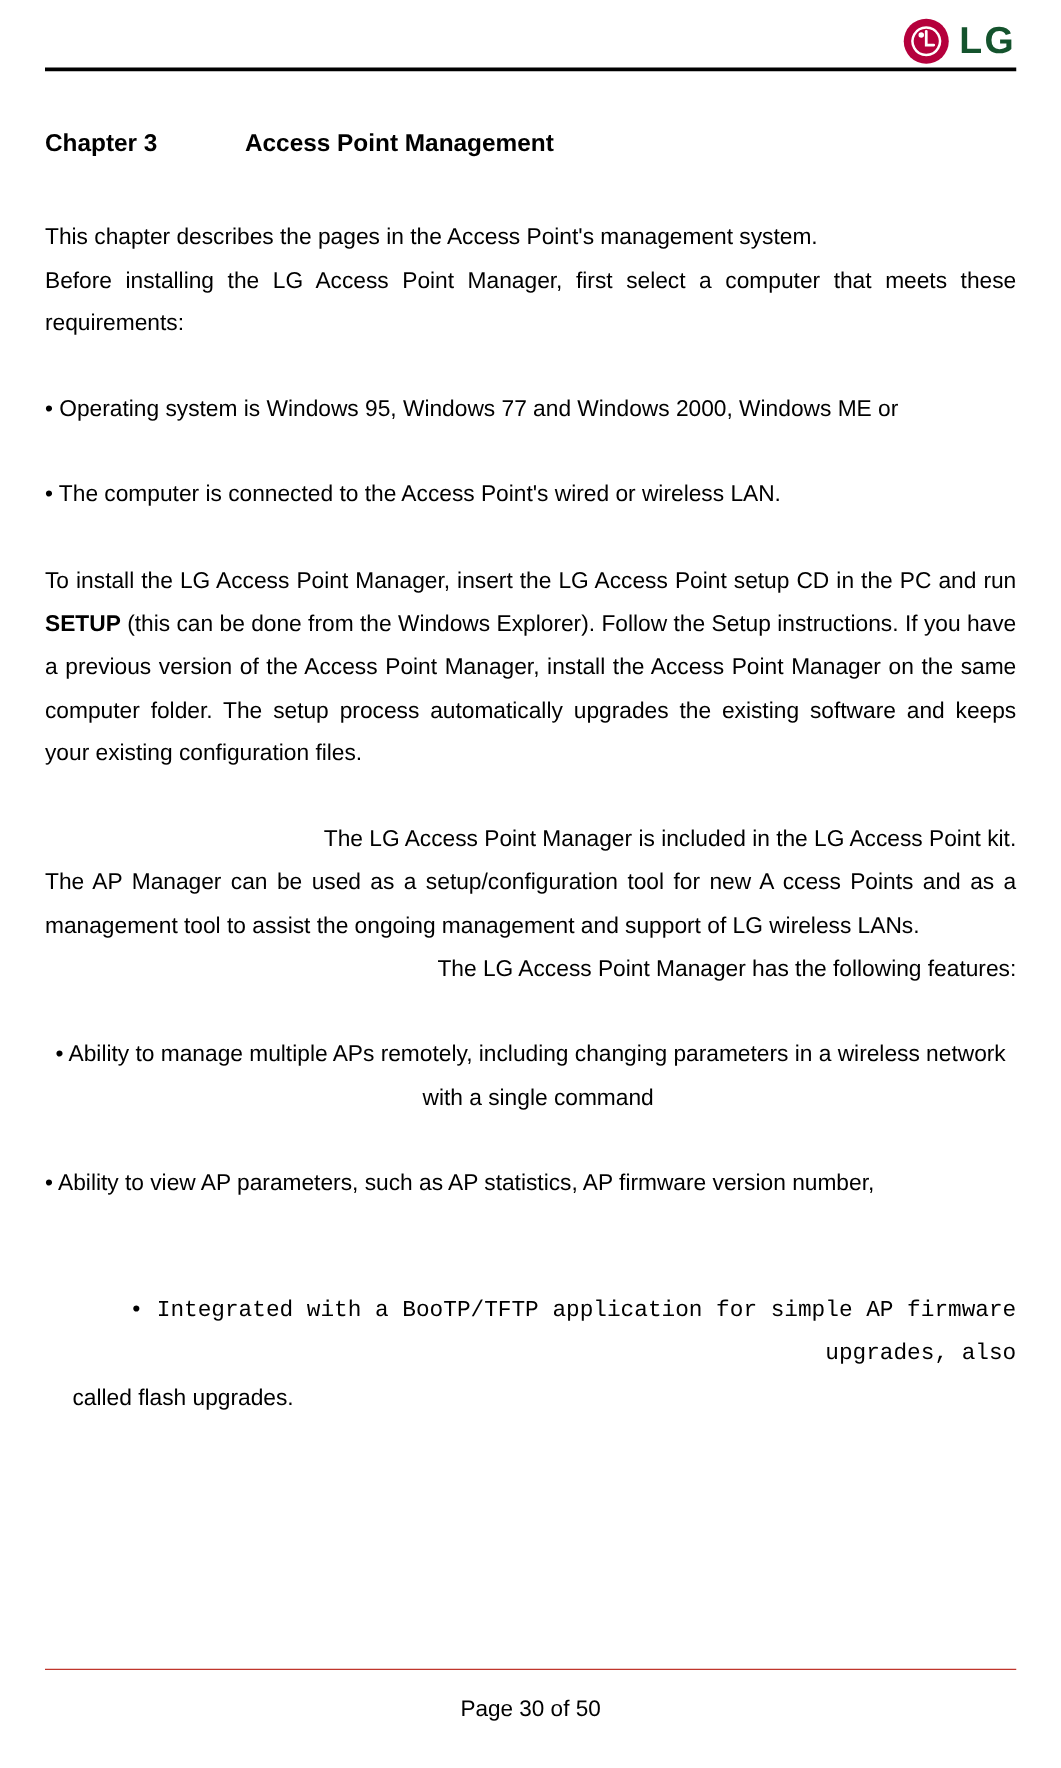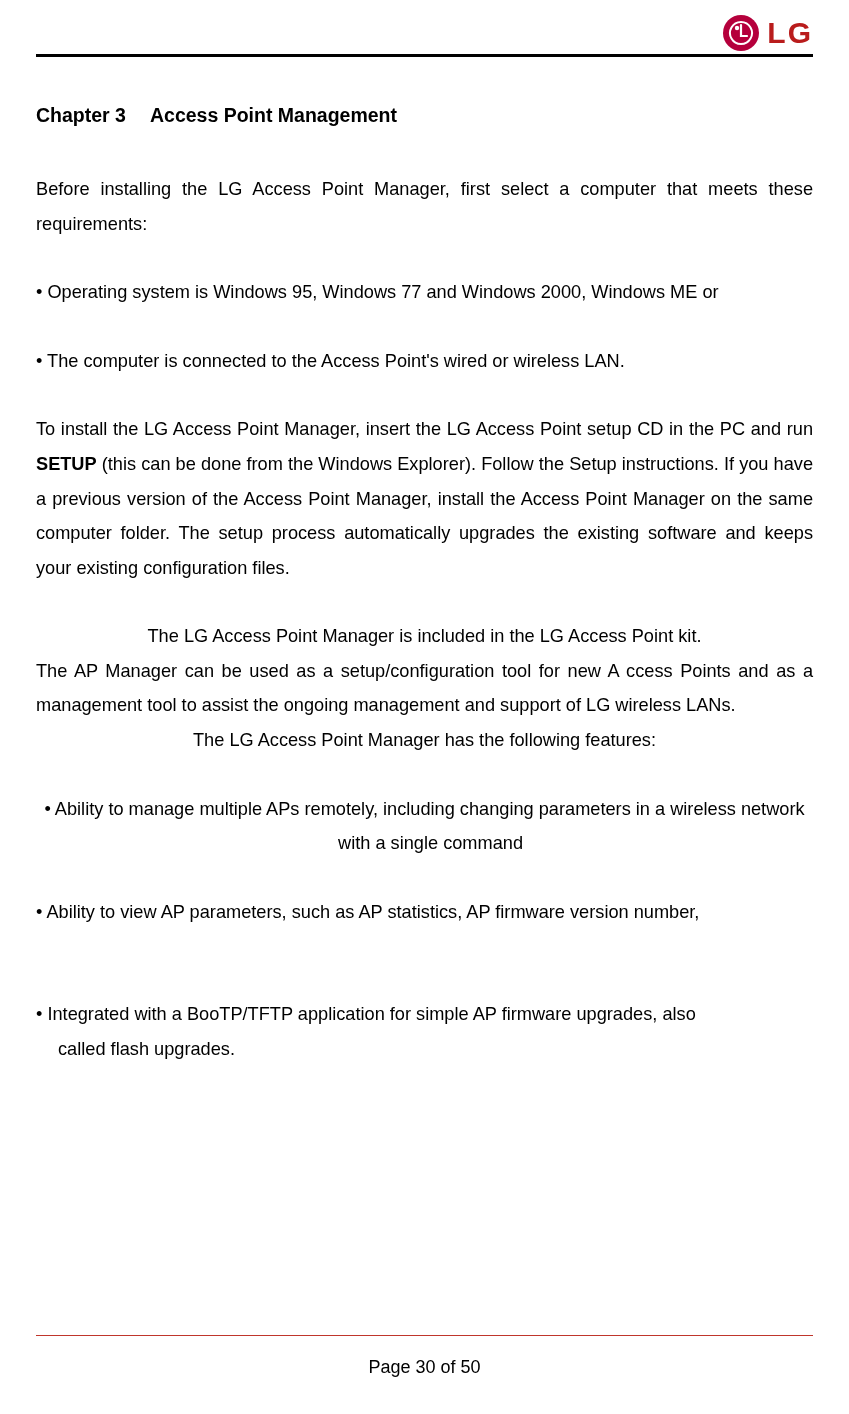--- a/index.html
+++ b/index.html
@@ -3,25 +3,25 @@
 <meta charset="utf-8">
 <style>
   html,body{margin:0;padding:0;background:#fff;color:#000;
     font-family:Arial,Helvetica,sans-serif;font-size:18.2px;line-height:1.9;}
   .page{width:849px;min-height:1414px;position:relative;box-sizing:border-box;
     padding:0 36px 0 36px;}
   .logo-area{height:54px;position:relative;}
   .logo{position:absolute;top:4px;right:0;display:flex;align-items:center;gap:8px;}
   .logo-circle{width:36px;height:36px;border-radius:50%;background:#b5003c;
     display:flex;align-items:center;justify-content:center;position:relative;}
-  .logo-text{font-weight:700;color:#b91c1c;font-size:30px;letter-spacing:2px;}
+  .logo-text{font-weight:700;color:#14532d;font-size:30px;letter-spacing:2px;}
   .rule{border:none;border-top:3px solid #000;margin:0;}
   .content{padding-top:40px;text-align:justify;}
   .chapter-head{font-weight:700;font-size:19.5px;margin-bottom:38px;}
-  .chapter-num{display:inline-block;margin-right:24px;}
+  .chapter-num{display:inline-block;margin-right:70px;}
   p{margin:0;}
   .para{margin:0;}
   .gap{height:34px;}
   .bullet{padding-left:12px;text-indent:-12px;}
   .bold{font-weight:700;}
   .footer{position:absolute;bottom:30px;left:36px;right:36px;}
   .footer-line{border-top:1.5px solid #c0362c;margin-bottom:14px;}
   .footer-text{text-align:center;font-size:18px;}
 </style>
 </head>
@@ -43,56 +43,57 @@
   </div>
 
   <hr class="rule">
 
   <div class="content">
 
     <div class="chapter-head">
       <span class="chapter-num">Chapter 3</span><span>Access Point Management</span>
     </div>
 
+    <p class="para">This chapter describes the pages in the Access Point's management system.</p>
     <p class="para">Before installing the LG Access Point Manager, first select a computer that meets these requirements:</p>
 
     <div class="gap"></div>
 
     <p class="para bullet">• Operating system is Windows 95, Windows 77 and Windows  2000, Windows ME or</p>
 
     <div class="gap"></div>
 
     <p class="para bullet" style="text-align:left;">• The computer is connected to the Access Point's wired or wireless LAN.</p>
 
     <div class="gap"></div>
 
     <p class="para">
       <span>To install the LG Access Point Manager, insert the LG Access Point setup CD in the PC and run  </span><span class="bold">SETUP</span><span> (this can be done  from the Windows Explorer). Follow the Setup instructions. If you have a previous version of the Access Point Manager, install the Access Point Manager on the same computer folder. The setup process automatically upgrades the existing software and keeps your existing configuration files.</span>
     </p>
 
     <div class="gap"></div>
 
-    <p class="para" style="text-align:center;">The LG Access Point Manager is included in the LG Access Point kit.</p>
+    <p class="para" style="text-align:right;">The LG Access Point Manager is included in the LG Access Point kit.</p>
     <p class="para">The AP Manager can be used as a setup/configuration tool for new A ccess Points and as a management tool to assist the ongoing management and support of LG wireless LANs.</p>
-    <p class="para" style="text-align:center;">The LG Access Point Manager has the following features:</p>
+    <p class="para" style="text-align:right;">The LG Access Point Manager has the following features:</p>
 
     <div class="gap"></div>
 
     <p class="para bullet" style="text-align:center;">• Ability to manage multiple APs remotely, including changing parameters in a wireless network with a single command</p>
 
     <div class="gap"></div>
 
     <p class="para bullet" style="text-align:left;">• Ability to view AP parameters, such as AP statistics, AP firmware version number,</p>
 
     <div class="gap"></div>
 
 
     <div class="gap"></div>
 
-    <p class="para bullet" style="text-align:left;">• Integrated with a BooTP/TFTP application for simple AP firmware upgrades, also</p>
+    <p class="para bullet" style="text-align:right;font-family:Liberation Mono, monospace;">• Integrated with a BooTP/TFTP application for simple AP firmware upgrades, also</p>
     <p class="para" style="padding-left:22px;text-align:left;">called flash upgrades.</p>
 
   </div>
 
   <div class="footer">
     <div class="footer-line"></div>
     <div class="footer-text">Page 30 of 50</div>
   </div>
 
 </div>

